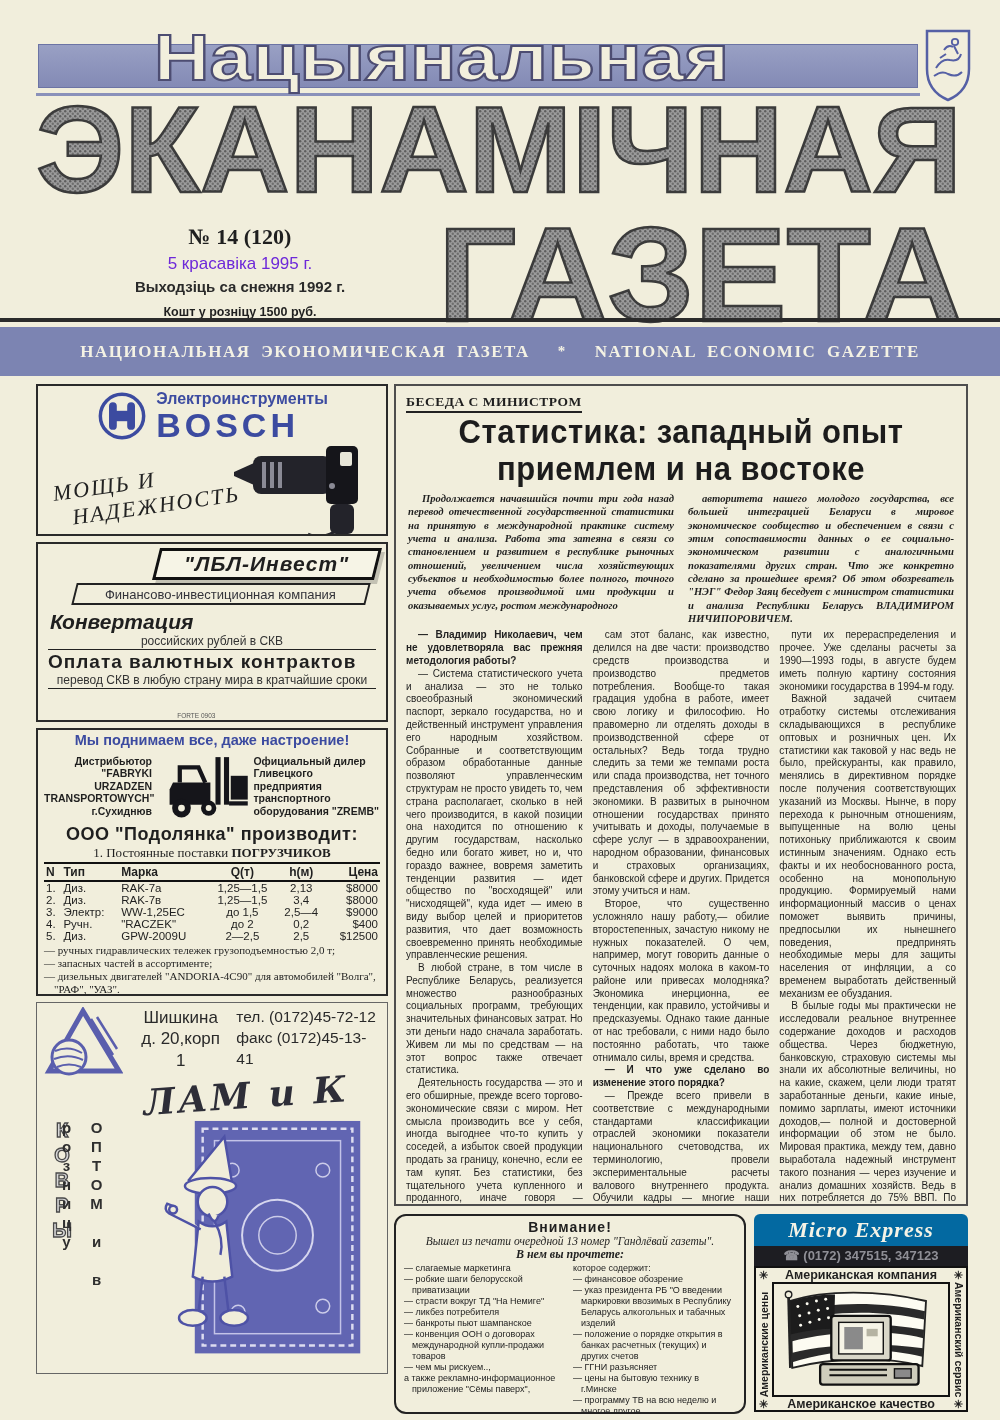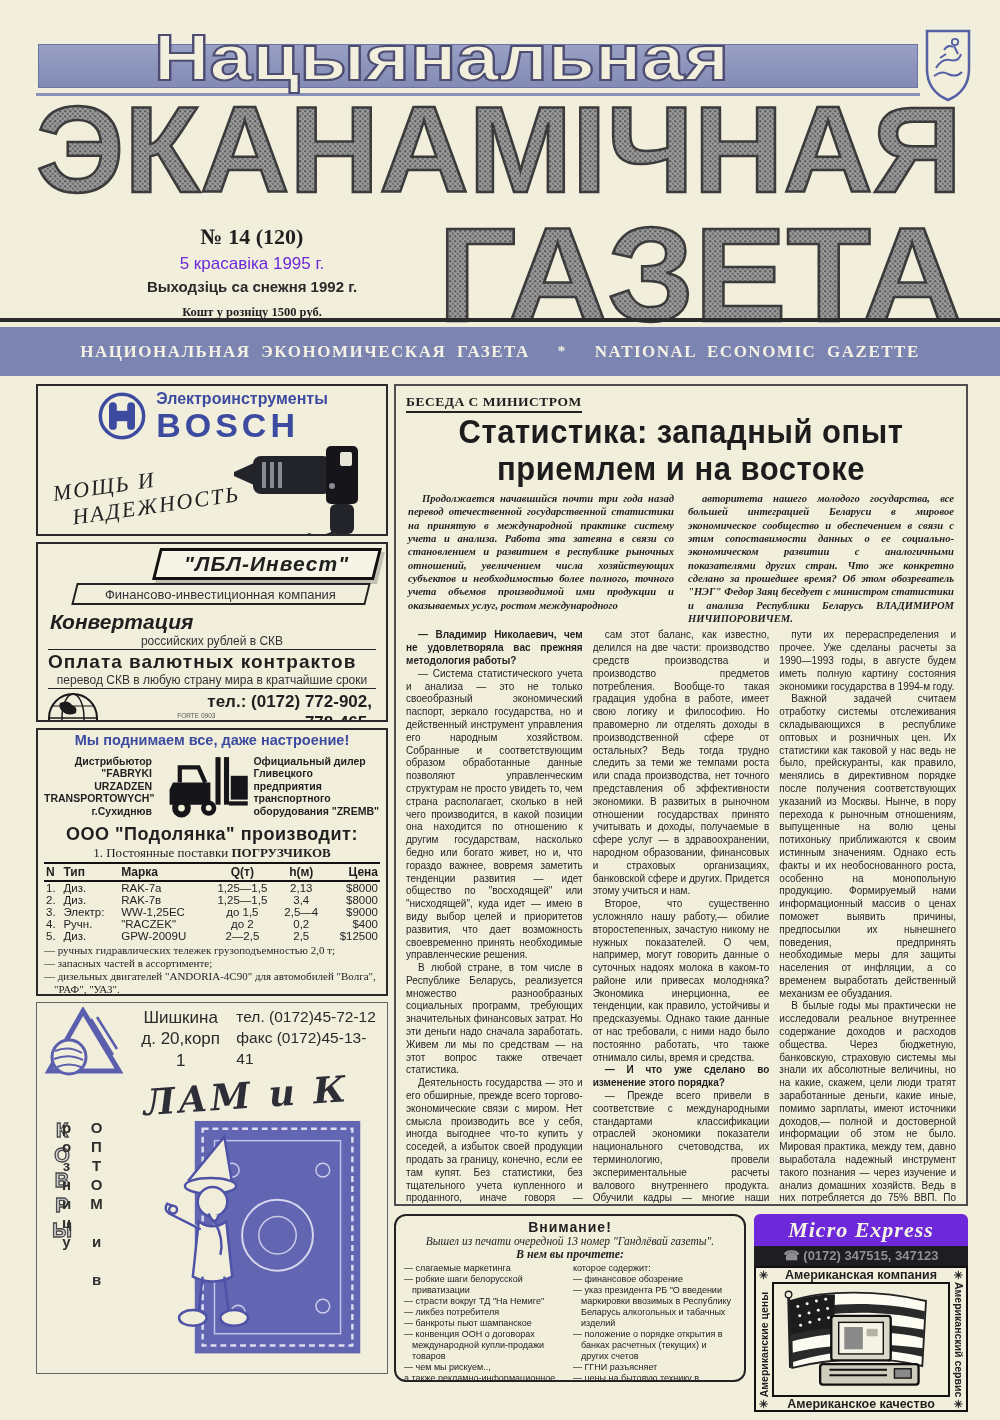--- a/index.html
+++ b/index.html
@@ -10,25 +10,25 @@
   .masthead { position:relative; height:378px; }
   .m-bar { position:absolute; left:38px; top:44px; width:880px; height:44px;
            background:linear-gradient(#99a0c4,#838ab5); border:1px solid #6c74a4; }
   .m-bar-under { position:absolute; left:36px; top:93px; width:884px; height:3px; background:#8a91ba; }
   .m-tagline-svg { position:absolute; left:36px; top:18px; }
   .m-tagline-svg text { font-family:"Liberation Sans",sans-serif; font-weight:bold;
            fill:#f2efdd; stroke:#4d4d72; stroke-width:2px; font-size:64px; }
   .m-emblem { position:absolute; right:28px; top:28px; }
   .m-title-svg { position:absolute; left:34px; top:100px; }
   .m-title-svg text { font-family:"Liberation Sans",sans-serif; font-weight:bold; stroke:#3b3b3b; }
-  .m-issue { position:absolute; left:92px; top:224px; width:320px; text-align:center; }
+  .m-issue { position:absolute; left:80px; top:224px; width:320px; text-align:center; }
   .issue-no { font-family:"Liberation Serif",serif; font-weight:bold; font-size:22px; }
   .issue-date { font-size:17px; margin-top:4px; color:#6d28d9; }
   .issue-since { font-size:15px; font-weight:bold; margin-top:4px; color:#2a2a2a; }
-  .issue-price { font-family:Liberation Serif, serif; font-weight:bold; font-size:12.5px; margin-top:10px; }
+  .issue-price { font-family:Liberation Sans, sans-serif; font-weight:bold; font-size:12.5px; margin-top:10px; }
   .m-rule { position:absolute; left:0; top:318px; width:100%; height:4px; background:#2b2b2b; }
   .m-banner { position:absolute; left:0; top:327px; width:100%; height:49px; background:#7c84b2;
               display:flex; align-items:center; justify-content:center;
               font-family:"Liberation Serif",serif; font-weight:bold; color:#f4f2e4;
               font-size:17px; letter-spacing:1.5px; word-spacing:5px; }
   .m-banner .star { margin:0 28px; font-size:15px; }
 
   
   .content { display:flex; gap:6px; padding:6px 32px 0 36px; }
   .ads-col { width:352px; flex:none; }
@@ -115,33 +115,33 @@
   .lede { display:flex; gap:14px; margin:8px 2px 4px; }
   .lede p { flex:1; font-family:"Liberation Serif",serif; font-weight:bold; font-style:italic;
             font-size:10.6px; line-height:1.26; text-align:justify; text-indent:14px; }
   .body-cols { display:flex; gap:10px; height:598px; overflow:hidden; margin-top:4px; }
   .bcol { flex:1; min-width:0; overflow:hidden; }
   .bcol p { font-size:10px; line-height:1.28; text-align:justify; text-indent:12px; }
   .bcol p.q { font-weight:bold; }
 
   
   .bottom-row { display:flex; gap:8px; margin-top:8px; }
-  .att { width:352px; flex:none; border:2.5px solid #222; border-radius:12px; height:168px;
+  .att { width:352px; flex:none; border:2.5px solid #222; border-radius:12px; height:200px;
          padding:3px 8px; overflow:hidden; }
   .att-title { font-weight:bold; font-size:14px; text-align:center; letter-spacing:1px; }
   .att-line1 { font-family:"Liberation Serif",serif; font-style:italic; font-weight:normal;
                font-size:11.5px; text-align:center; }
   .att-line2 { font-family:"Liberation Serif",serif; font-style:italic; font-weight:bold;
                font-size:12px; text-align:center; }
   .att-cols { display:flex; gap:6px; margin-top:1px; }
   .att-col { flex:1; min-width:0; }
   .att-item { font-size:9px; line-height:1.22; padding-left:8px; text-indent:-8px; color:#222; }
 
   .micro { flex:1; height:200px; overflow:hidden; }
-  .micro-band { background:#6d28d9; border-radius:6px 6px 0 0; text-align:center; height:32px;
+  .micro-band { background:#0369a1; border-radius:6px 6px 0 0; text-align:center; height:32px;
                 display:flex; align-items:center; justify-content:center; }
   .micro-logo { color:#f5f3e6; font-family:"Liberation Serif",serif; font-weight:bold;
                 font-style:italic; font-size:22px; letter-spacing:1px; }
   .micro-phone { background:#1d1d22; color:#8f8f96; font-weight:bold; font-size:13px;
                  text-align:center; height:20px; line-height:20px; }
   .micro-frame { border:2px solid #111; height:146px; display:flex; flex-direction:column; }
   .mf-top, .mf-bottom { display:flex; justify-content:space-between; align-items:center;
                         font-weight:bold; font-size:12.5px; padding:0 3px; height:17px; }
   .mf-corner { font-size:11px; }
   .mf-mid { flex:1; display:flex; }
@@ -239,35 +239,20 @@
         </div>
         <div class="lbl-sub">
           <span>Финансово-инвестиционная компания</span>
         </div>
         <div class="lbl-serv1">Конвертация</div>
         <div class="lbl-servsub">российских рублей в СКВ</div>
         <hr>
         <div class="lbl-serv2">Оплата валютных контрактов</div>
         <div class="lbl-servsub">перевод СКВ в любую страну мира в кратчайшие сроки</div>
         <hr>
-        <div class="lbl-bottom">
-          <svg class="globe-svg" width="54" height="54" viewBox="0 0 54 54">
-            <circle cx="27" cy="27" r="24" fill="#f0edda" stroke="#1b1b1b" stroke-width="2"></circle>
-            <ellipse cx="27" cy="27" rx="11" ry="24" fill="none" stroke="#1b1b1b" stroke-width="1.5"></ellipse>
-            <line x1="3" y1="27" x2="51" y2="27" stroke="#1b1b1b" stroke-width="1.5"></line>
-            <line x1="6" y1="15" x2="48" y2="15" stroke="#1b1b1b" stroke-width="1.2"></line>
-            <line x1="6" y1="39" x2="48" y2="39" stroke="#1b1b1b" stroke-width="1.2"></line>
-            <path d="M14 12 q8 -4 12 2 q6 2 4 8 q-8 4 -14 -2 q-4 -4 -2 -8 z" fill="#1b1b1b"></path>
-            <path d="M30 30 q8 -2 10 4 q-2 8 -10 8 q-6 -4 0 -12 z" fill="#1b1b1b"></path>
-          </svg>
-          <div class="lbl-phones">
-            <div>тел.: (0172) 772-902,</div>
-            <div>778-465.</div>
-          </div>
-        </div>
         <div class="lbl-foot">FORTE 0903</div>
       </div>
 
       <div class="ad pod">
         <div class="pod-slogan">Мы поднимаем все, даже настроение!</div>
         <div class="pod-row">
           <div class="pod-left">
             <div>Дистрибьютор</div>
             <div>"FABRYKI URZADZEN TRANSPORTOWYCH"</div>
             <div>г.Сухиднюв</div>

